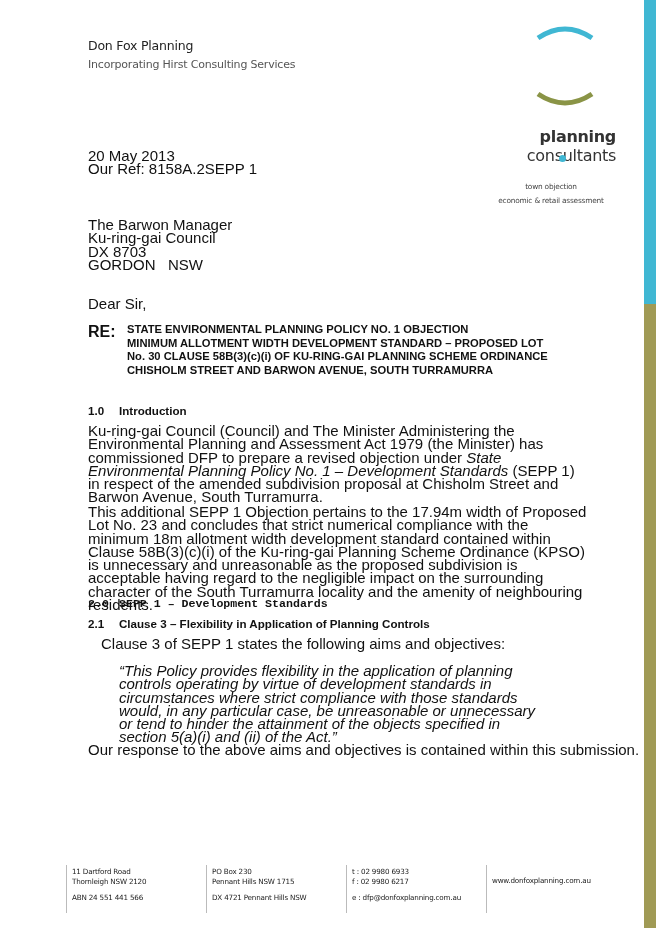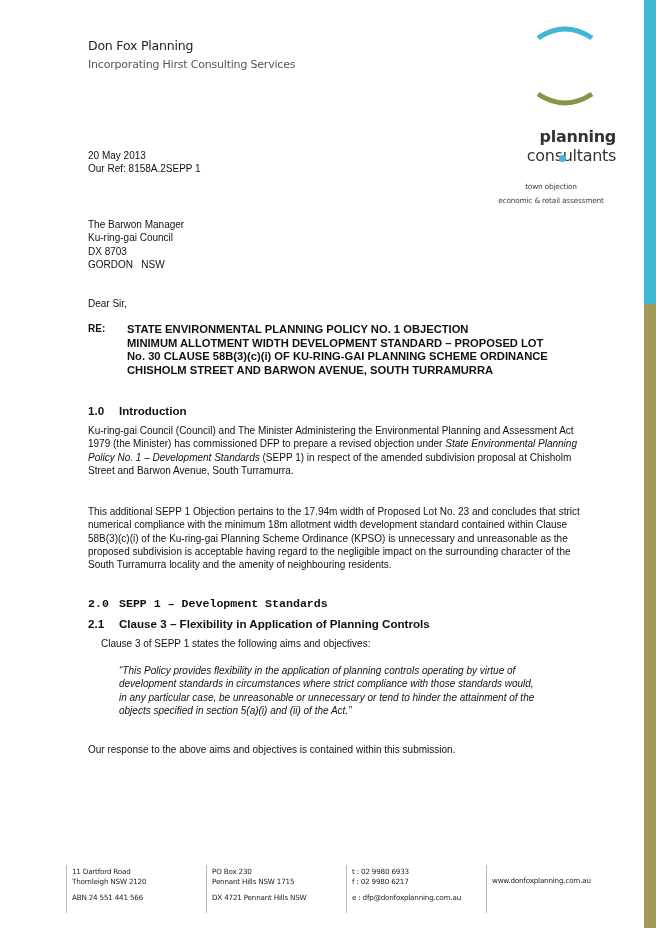--- a/index.html
+++ b/index.html
@@ -15,25 +15,25 @@
   .brand-sub { left: 88px; top: 58px; font-family: "DejaVu Sans", sans-serif; font-size: 11px; color: #555; letter-spacing: -0.2px; }
 
   .logo { left: 530px; top: 22px; width: 70px; height: 90px; }
   .logo-text { position: absolute; left: 0; top: 18px; width: 70px; text-align: center; font-family: "DejaVu Sans", sans-serif; font-size: 38px; color: #111; letter-spacing: -2px; line-height: 40px; }
   .tagline { left: 500px; top: 127px; width: 116px; text-align: right; font-family: "DejaVu Sans", sans-serif; font-size: 16px; color: #333; letter-spacing: -0.3px; }
   .tagline b { font-weight: bold; }
   .dot { left: 559px; top: 155px; width: 7px; height: 7px; border-radius: 50%; background: #40b7d3; }
   .services { left: 486px; top: 180px; width: 130px; text-align: right; font-family: "DejaVu Sans", sans-serif; font-size: 7.4px; color: #444; line-height: 14px; letter-spacing: -0.2px; }
   .services div { text-align: center; }
 
-  .txt { font-size: 10px; line-height: 13.3px; }
+  .txt { font-size: 15px; line-height: 13.3px; }
   .date-block { left: 88px; top: 149px; }
   .addr-block { left: 88px; top: 218px; }
   .salutation { left: 88px; top: 297px; }
-  .re-label { left: 88px; top: 323px; font-weight: bold; font-size: 10px; }
+  .re-label { left: 88px; top: 323px; font-weight: bold; font-size: 16px; }
   .re-block { left: 127px; top: 323px; font-weight: bold; font-size: 11.2px; line-height: 13.5px; }
 
   .heading { font-weight: bold; font-size: 11.6px; }
   .heading .num { display: inline-block; width: 31px; }
   .h1 { left: 88px; top: 404px; }
   .p1 { left: 88px; top: 424px; width: 500px; }
   .p2 { left: 88px; top: 505px; width: 500px; }
   .h2 { left: 88px; top: 597px; font-family: Liberation Mono, monospace; }
   .h3 { left: 88px; top: 617px; }
   .p3 { left: 88px; top: 637px; margin-left: 13px; }

